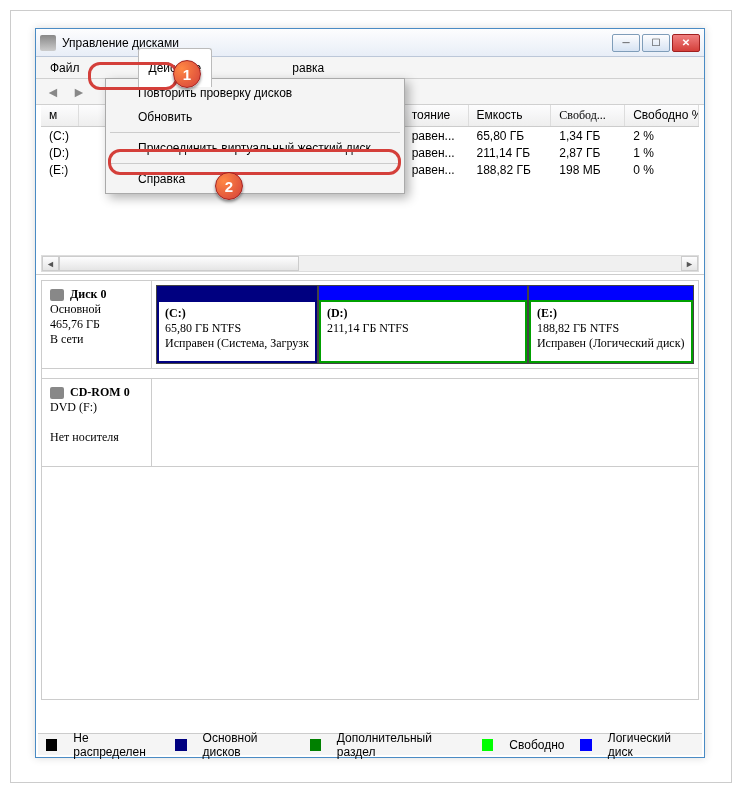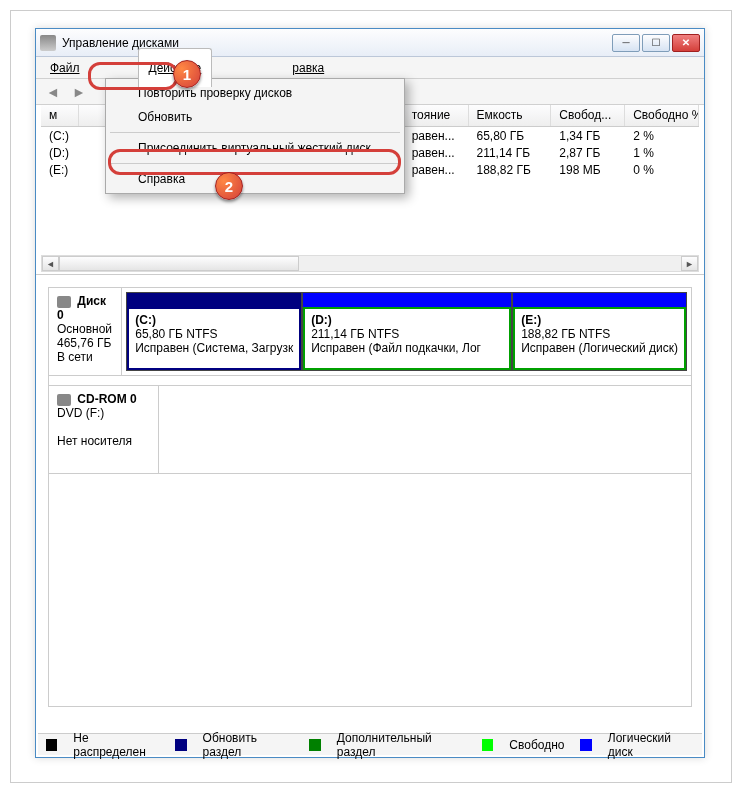--- a/index.html
+++ b/index.html
@@ -10,21 +10,21 @@
 .window { position: absolute; top: 28px; left: 35px; width: 670px; height: 730px; border: 1px solid #4a8bc4; background: #fff; box-shadow: 0 0 8px rgba(0,0,0,0.15); }
 
 .titlebar { height: 28px; background: linear-gradient(to bottom, #fdfdfe, #e8eef7); border-bottom: 1px solid #bcc7d8; display: flex; align-items: center; padding: 0 4px; }
 .titlebar-icon { width: 16px; height: 16px; margin-right: 6px; background: linear-gradient(#888,#ccc); border-radius: 2px; }
 .titlebar-text { flex: 1; font-size: 12px; }
 .win-controls { display: flex; gap: 2px; }
 .win-btn { width: 28px; height: 18px; border: 1px solid #7f9db9; background: linear-gradient(#fdfdfe,#d6e3f3); border-radius: 2px; display: flex; align-items: center; justify-content: center; font-size: 10px; font-family: Arial; cursor: pointer; color: #333; }
 .win-btn.close { background: linear-gradient(#f08080,#d43f3a); border-color: #a02020; color: #fff; font-weight: bold; }
 
 .menubar { height: 22px; background: #f5f5f5; border-bottom: 1px solid #d0d0d0; display: flex; align-items: center; padding: 0 4px; position: relative; }
-.menu-item { padding: 12px 10px; cursor: pointer; text-decoration: underline; }
+.menu-item { padding: 12px 10px; cursor: pointer; }
 .menu-item.active { background: #fff; border: 1px solid #bbb; border-bottom: none; position: relative; z-index: 20; border-radius: 3px 3px 0 0; margin-left: 48px; }
 
 .toolbar { height: 26px; background: #f5f5f5; border-bottom: 1px solid #d0d0d0; display: flex; align-items: center; padding: 0 6px; gap: 4px; }
 .tool-btn { width: 22px; height: 20px; display: flex; align-items: center; justify-content: center; color: #888; font-size: 14px; }
 
 .dropdown { position: absolute; top: 49px; left: 70px; width: 300px; background: #f4f4f4; border: 1px solid #aaa; box-shadow: 4px 4px 10px rgba(0,0,0,0.3); z-index: 15; padding: 2px; }
 .dd-item { padding: 5px 12px 5px 30px; cursor: pointer; position: relative; }
 .dd-sep { height: 1px; background: #ccc; margin: 3px 2px; }
 
 .callout { position: absolute; border: 3px solid #d43f3a; border-radius: 12px; pointer-events: none; z-index: 30; }
@@ -33,32 +33,32 @@
 .badge { position: absolute; width: 28px; height: 28px; border-radius: 50%; background: radial-gradient(circle at 30% 30%, #ff8844, #d43f3a); color: #fff; font-weight: bold; font-size: 15px; display: flex; align-items: center; justify-content: center; box-shadow: 0 2px 3px rgba(0,0,0,0.4); z-index: 31; border: 1px solid #a02020; }
 .badge-1 { top: 45px; left: 148px; }
 .badge-2 { top: 150px; left: 190px; }
 
 .volume-list { position: relative; height: 170px; border-bottom: 1px solid #ccc; }
 .vl-header { display: flex; height: 22px; background: linear-gradient(#fdfdfe,#eee); border-bottom: 1px solid #ccc; position: absolute; top: 0; left: 5px; right: 5px; }
 .vl-col { padding: 3px 8px; border-right: 1px solid #ddd; font-size: 12px; white-space: nowrap; overflow: hidden; }
 .vl-col.c-vol { width: 40px; }
 .vl-col.c-state { width: 70px; margin-left: 325px; }
 .vl-col.c-cap { width: 90px; }
-.vl-col.c-free { width: 80px; }
+.vl-col.c-free { width: 80px; font-family: Liberation Serif, serif; }
 .vl-col.c-pct { width: 80px; }
 .vl-rows { position: absolute; top: 22px; left: 5px; right: 5px; }
 .vl-row { display: flex; height: 17px; align-items: center; }
 .vl-cell { font-size: 12px; padding: 0 8px; white-space: nowrap; overflow: hidden; }
 
 .hscroll { position: absolute; bottom: 2px; left: 5px; right: 5px; height: 17px; background: #f0f0f0; border: 1px solid #ddd; display: flex; }
 .hs-btn { width: 17px; background: linear-gradient(#fdfdfe,#e5e5e5); border: 1px solid #ccc; display: flex; align-items: center; justify-content: center; font-size: 9px; color: #555; }
 .hs-track { flex: 1; position: relative; }
 .hs-thumb { position: absolute; left: 0; top: 0; bottom: 0; width: 240px; background: linear-gradient(#fdfdfe,#e5e5e5); border: 1px solid #ccc; }
 
-.disk-map { height: 420px; border: 1px solid #ccc; margin: 12px; overflow: hidden; }
+.disk-map { height: 420px; border: 1px solid #ccc; margin: 5px; overflow: hidden; font-family: Liberation Serif, serif; }
 .dm-row { display: flex; border-bottom: 1px solid #ccc; min-height: 88px; }
 .dm-label { width: 110px; padding: 6px 8px; border-right: 1px solid #ccc; font-size: 12px; }
 .dm-label b { font-weight: bold; }
 .dm-vols { flex: 1; display: flex; padding: 4px; gap: 0; }
 .dm-vol { border: 1px solid #444; display: flex; flex-direction: column; }
 .dm-vol-hdr { height: 14px; }
 .dm-vol-body { flex: 1; padding: 4px 6px; font-size: 12px; border: 2px solid; white-space: nowrap; overflow: hidden; }
 .dm-vol.c { flex: 0 0 148px; } .dm-vol.c .dm-vol-hdr { background: #000080; } .dm-vol.c .dm-vol-body { border-color: #000080; }
 .dm-vol.d { flex: 0 0 210px; } .dm-vol.d .dm-vol-hdr { background: #0000ff; } .dm-vol.d .dm-vol-body { border-color: #00a000; }
 .dm-vol.e { flex: 1; } .dm-vol.e .dm-vol-hdr { background: #0000ff; } .dm-vol.e .dm-vol-body { border-color: #00a000; }
@@ -153,21 +153,20 @@
             <b>(C:)</b><br>
             <span>65,80 ГБ NTFS</span><br>
             <span>Исправен (Система, Загрузк</span>
           </div>
         </div>
         <div class="dm-vol d">
           <div class="dm-vol-hdr"></div>
           <div class="dm-vol-body">
             <b>(D:)</b><br>
             <span>211,14 ГБ NTFS</span><br>
-            <span>Исправен (Файл подкачки, Лог</span>
           </div>
         </div>
         <div class="dm-vol e">
           <div class="dm-vol-hdr"></div>
           <div class="dm-vol-body">
             <b>(E:)</b><br>
             <span>188,82 ГБ NTFS</span><br>
             <span>Исправен (Логический диск)</span>
           </div>
         </div>
@@ -182,21 +181,21 @@
         <span>Нет носителя</span>
       </div>
       <div class="dm-vols"></div>
     </div>
   </div>
 
   <div class="legend">
     <span class="lg-sw" style="background:#000"></span>
     <span>Не распределен</span>
     <span class="lg-sw" style="background:#000080"></span>
-    <span>Обновить раздел</span>
+    <span>Основной дисков</span>
     <span class="lg-sw" style="background:#008000"></span>
     <span>Дополнительный раздел</span>
     <span class="lg-sw" style="background:#00ff00"></span>
     <span>Свободно</span>
     <span class="lg-sw" style="background:#0000ff"></span>
     <span>Логический диск</span>
   </div>
 
 </div>
 

